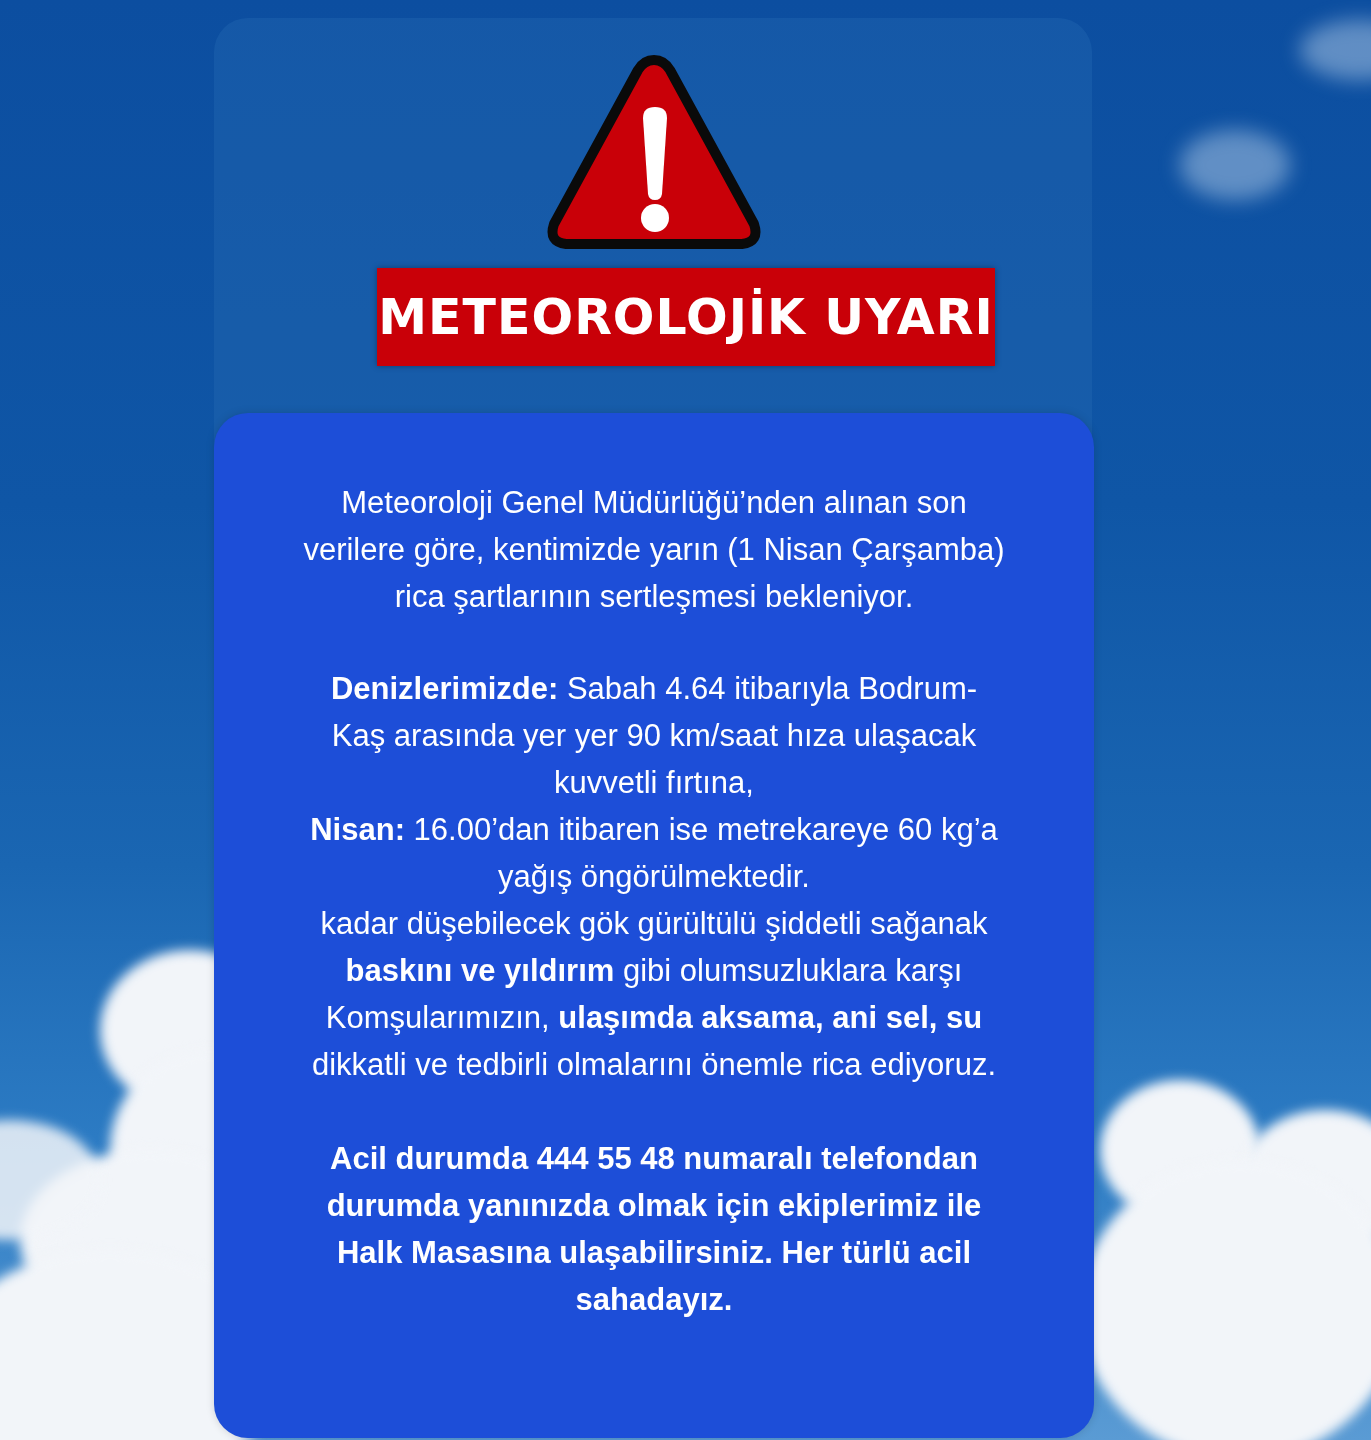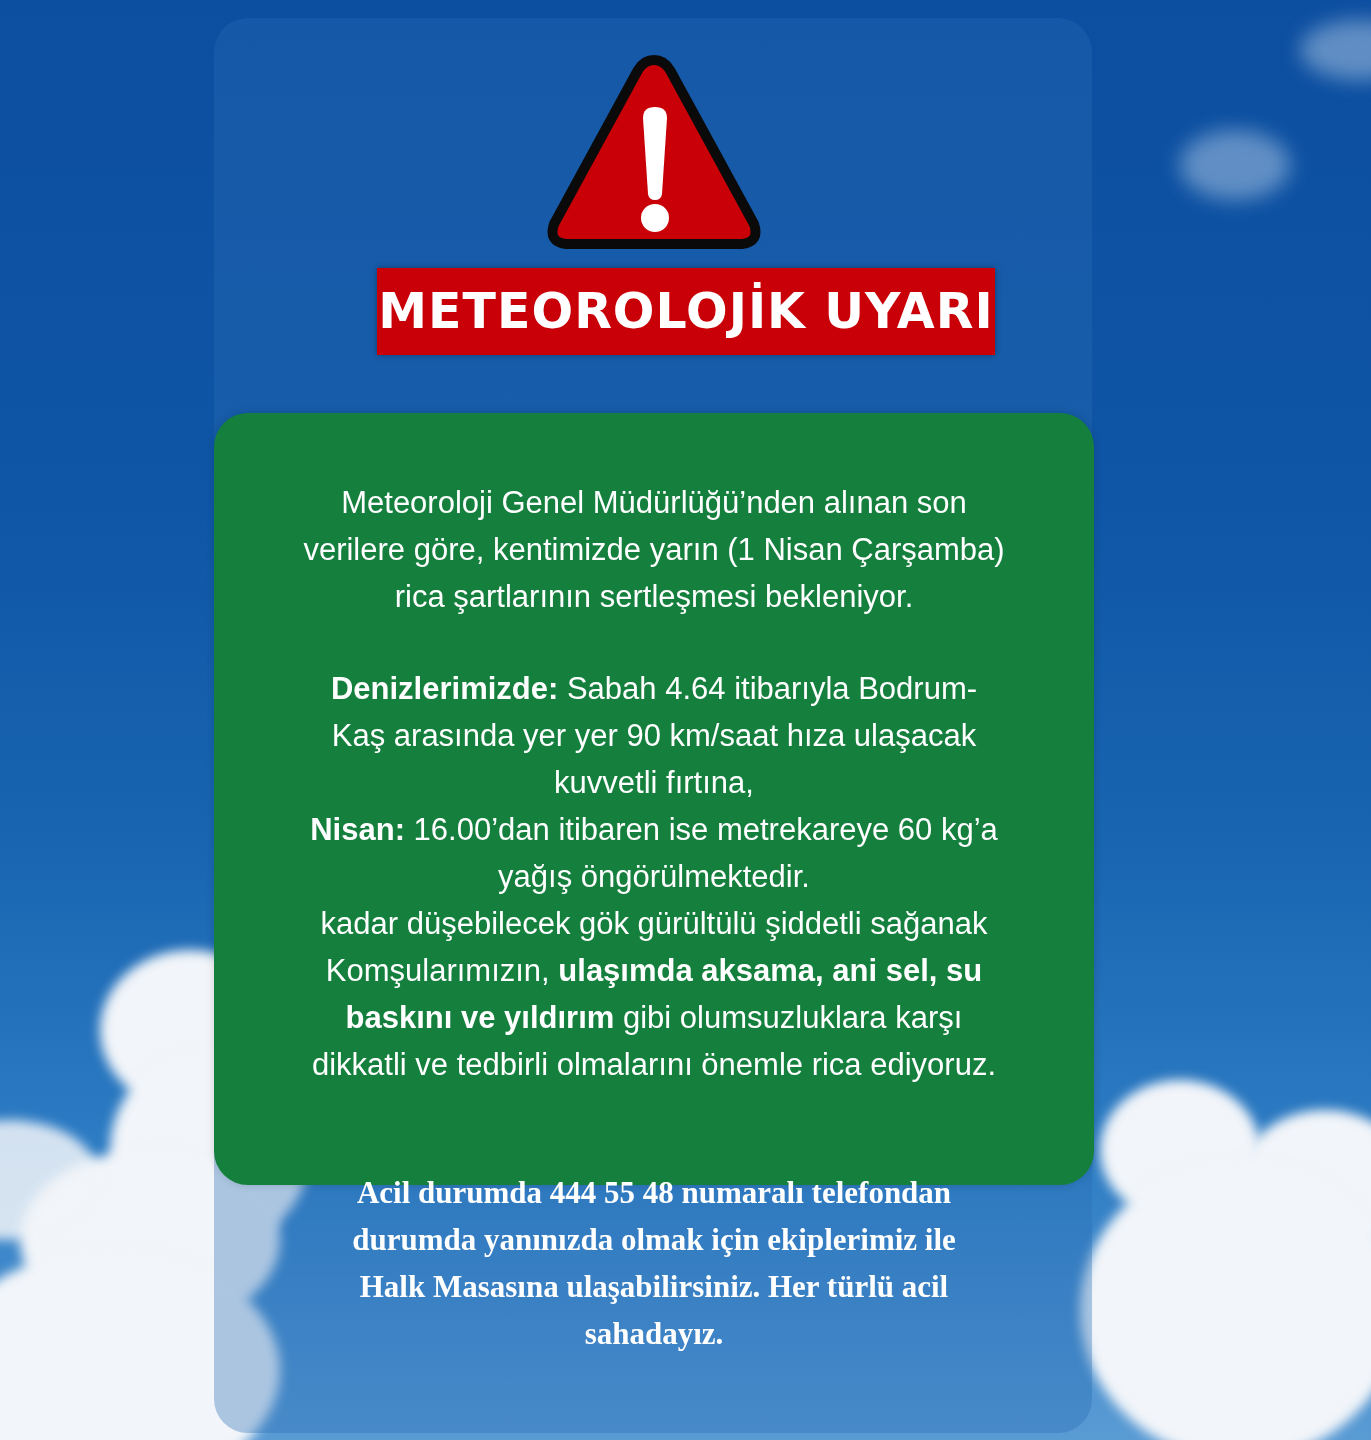--- a/index.html
+++ b/index.html
@@ -11,31 +11,31 @@
   .sky { position: absolute; inset: 0; overflow: hidden; }
   .cloud { position: absolute; border-radius: 50%; background: #f2f5f9; filter: blur(6px); }
   .wisp { position: absolute; border-radius: 50%; background: rgba(200,220,240,0.45); filter: blur(10px); }
 
   .outer-panel {
     position: absolute; left: 214px; top: 18px; width: 878px; height: 1415px;
     border-radius: 34px; background: rgba(40,110,180,0.35);
   }
   .warning-icon { position: absolute; left: 546px; top: 52px; width: 216px; height: 200px; }
   .title-banner {
-    position: absolute; left: 377px; top: 268px; width: 618px; height: 87px;
+    position: absolute; left: 377px; top: 268px; width: 618px; height: 98px;
     background: #c90008; display: flex; align-items: center; justify-content: center;
     box-shadow: 0 0 6px rgba(0,0,0,0.35);
   }
   .title-banner span {
     color: #ffffff; font-weight: 900; font-size: 49px; letter-spacing: 1px;
     font-family: "DejaVu Sans", sans-serif;
   }
   .content-card {
-    position: absolute; left: 214px; top: 413px; width: 880px; height: 772px;
-    border-radius: 34px; background: #15803d;
+    position: absolute; left: 214px; top: 413px; width: 880px; height: 1025px;
+    border-radius: 34px; background: #1d4ed8;
     box-shadow: 0 0 8px rgba(0,0,0,0.15);
   }
   .text-block {
     position: absolute; left: 0; width: 880px; text-align: center; color: #ffffff;
     font-size: 31px; line-height: 47px; font-family: "Liberation Sans", sans-serif;
   }
   .text-block b { font-weight: 700; }
   .line { display: block; white-space: nowrap; }
   .emergency { font-weight: 700; }
 </style>
@@ -76,24 +76,24 @@
     <span class="line">rica şartlarının sertleşmesi bekleniyor.</span>
   </div>
 
   <div class="text-block" style="top:252px;">
     <span class="line"><b>Denizlerimizde:</b><span> Sabah 4.64 itibarıyla Bodrum-</span></span>
     <span class="line">Kaş arasında yer yer 90 km/saat hıza ulaşacak</span>
     <span class="line">kuvvetli fırtına,</span>
     <span class="line"><b>Nisan:</b><span> 16.00’dan itibaren ise metrekareye 60 kg’a</span></span>
     <span class="line">yağış öngörülmektedir.</span>
     <span class="line">kadar düşebilecek gök gürültülü şiddetli sağanak</span>
+    <span class="line"><b>baskını ve yıldırım</b><span> gibi olumsuzluklara karşı</span></span>
     <span class="line"><span>Komşularımızın, </span><b>ulaşımda aksama, ani sel, su</b></span>
-    <span class="line"><b>baskını ve yıldırım</b><span> gibi olumsuzluklara karşı</span></span>
     <span class="line">dikkatli ve tedbirli olmalarını önemle rica ediyoruz.</span>
   </div>
 
-  <div class="text-block emergency" style="top:756px;font-family:Liberation Serif, serif;">
+  <div class="text-block emergency" style="top:722px;">
     <span class="line">Acil durumda 444 55 48 numaralı telefondan</span>
     <span class="line">durumda yanınızda olmak için ekiplerimiz ile</span>
     <span class="line">Halk Masasına ulaşabilirsiniz. Her türlü acil</span>
     <span class="line">sahadayız.</span>
   </div>
 </div>
 
 </body></html>

